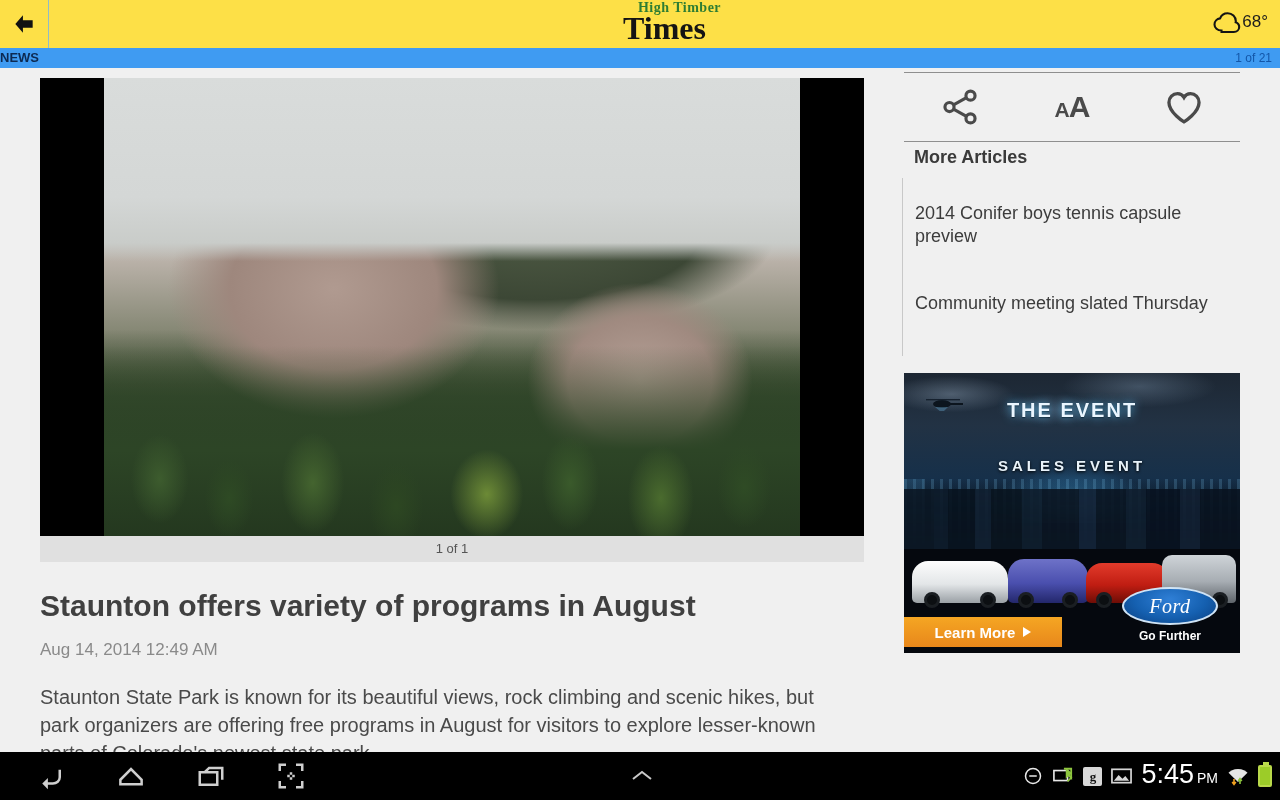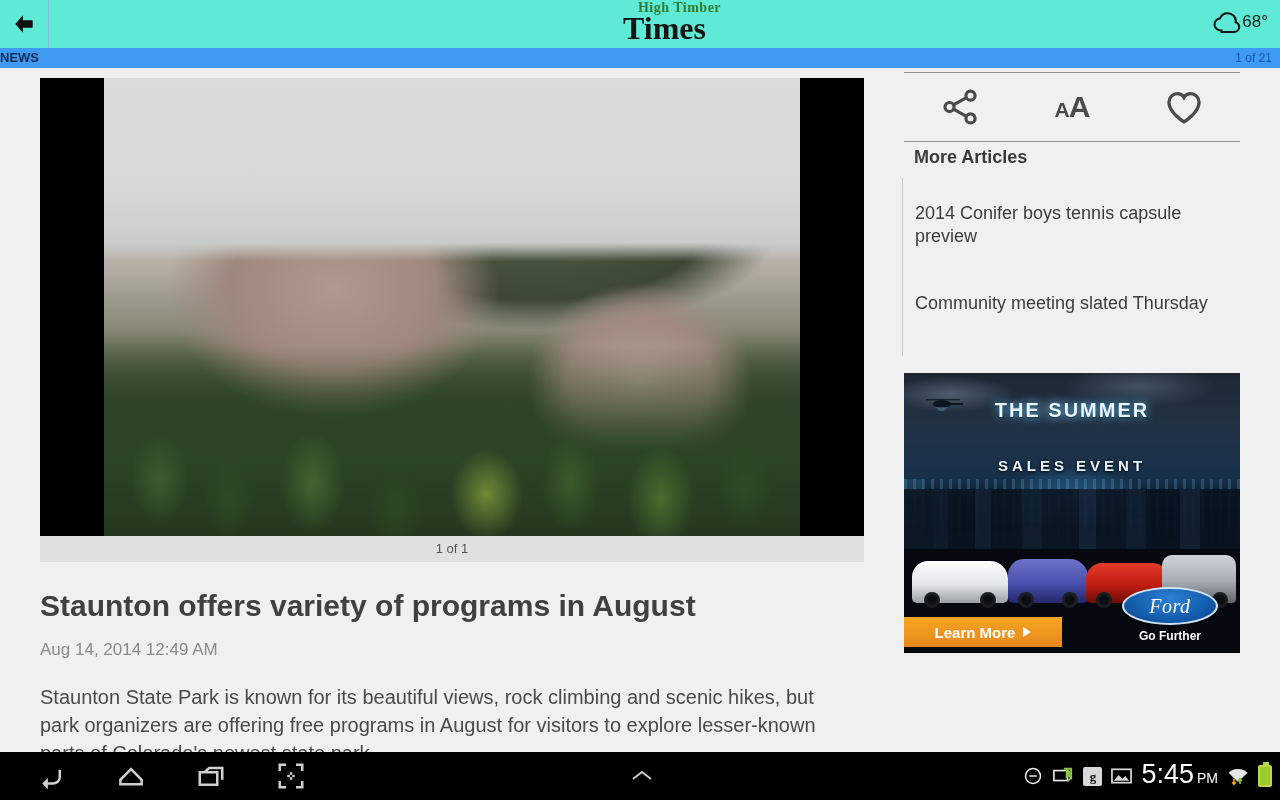--- a/index.html
+++ b/index.html
@@ -7,21 +7,21 @@
     width: 1280px; height: 800px;
     font-family: "Liberation Sans", sans-serif;
     background: #f0f0f0;
     overflow: hidden;
   }
   #app { position: relative; width: 1280px; height: 800px; }
 
   
   .appbar {
     position: absolute; left: 0; top: 0; width: 1280px; height: 48px;
-    background: #5eead4;
+    background: #fde047;
     display: flex; align-items: center;
   }
   .back-zone {
     width: 48px; height: 48px;
     display: flex; align-items: center; justify-content: center;
   }
   .back-arrow { width: 26px; height: 26px; display: block; }
   .appbar-divider {
     width: 1px; height: 48px; background: #7fb4dd; opacity: .85;
   }
@@ -352,21 +352,21 @@
 
     <div class="ad">
       <div class="ad-sky"></div>
       <div class="ad-clouds"></div>
       <svg class="heli" viewBox="0 0 46 16">
         <ellipse cx="20" cy="9" rx="9" ry="4" fill="#0c151e"></ellipse>
         <rect x="27" y="8" width="14" height="2" fill="#0c151e"></rect>
         <rect x="4" y="4" width="34" height="1.4" fill="#16212e"></rect>
         <path d="M13 12 L20 18 L26 12 Z" fill="rgba(120,200,245,.30)"></path>
       </svg>
-      <div class="ad-title">THE SUMMER</div>
+      <div class="ad-title">THE EVENT</div>
       <div class="ad-sub">SALES EVENT</div>
       <div class="ad-city"></div>
       <div class="ad-cars">
         <div class="car car-white">
           <div class="wheel" style="left:12px"></div>
             <div class="wheel" style="left:68px"></div>
         </div>
         <div class="car car-blue">
           <div class="wheel" style="left:10px"></div>
             <div class="wheel" style="left:54px"></div>

